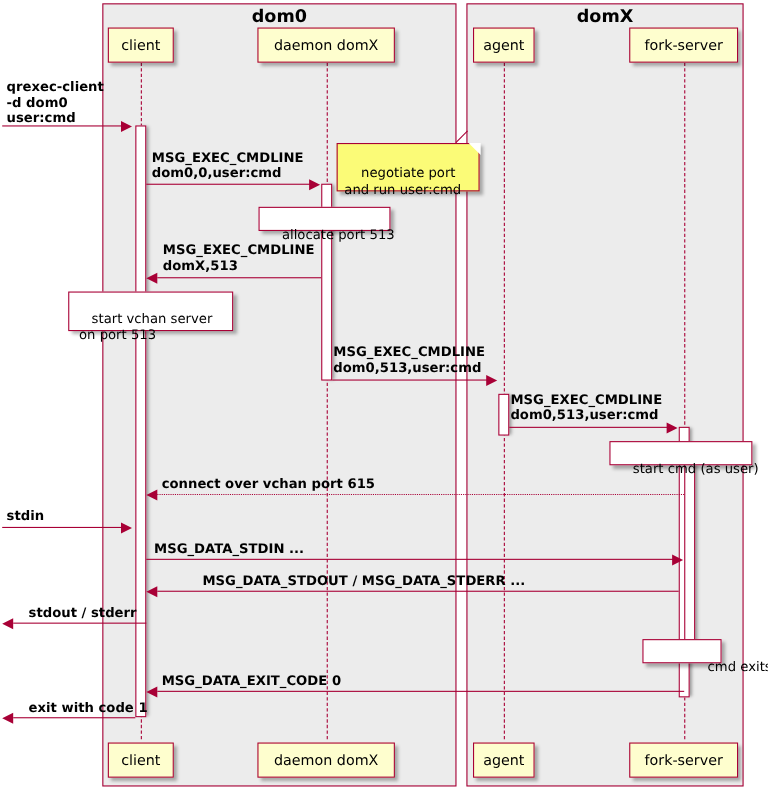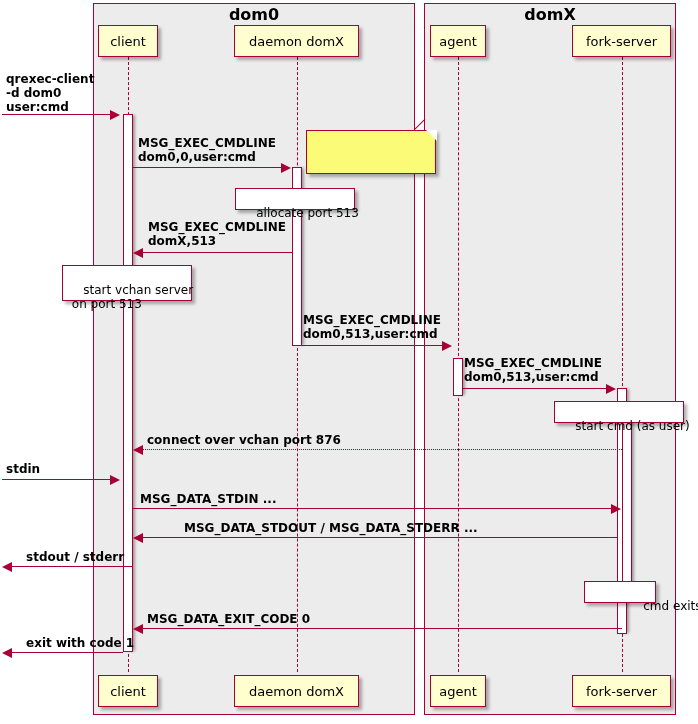--- a/index.html
+++ b/index.html
@@ -201,21 +201,21 @@
   <div class="msglabel" style="left:303px;top:313px;">MSG_EXEC_CMDLINE
 dom0,513,user:cmd</div>
   <div class="msgline" style="left:301.5px;top:345px;width:141px;"></div>
   <div class="arrowhead right" style="left:442px;top:340.5px;"></div>
 
   <div class="msglabel" style="left:464px;top:356px;">MSG_EXEC_CMDLINE
 dom0,513,user:cmd</div>
   <div class="msgline" style="left:462.5px;top:388px;width:144px;"></div>
   <div class="arrowhead right" style="left:606px;top:383.5px;"></div>
 
-  <div class="msglabel" style="left:147px;top:433px;">connect over vchan port 876</div>
+  <div class="msglabel" style="left:147px;top:433px;">connect over vchan port 615</div>
   <div class="msgline dotted" style="left:143px;top:449px;width:479px;"></div>
   <div class="arrowhead left" style="left:133px;top:444.5px;"></div>
 
   <div class="msglabel" style="left:6px;top:462px;">stdin</div>
   <div class="msgline" style="left:2px;top:479px;width:110px;"></div>
   <div class="arrowhead right" style="left:110px;top:474.5px;"></div>
 
   <div class="msglabel" style="left:140px;top:492px;">MSG_DATA_STDIN ...</div>
   <div class="msgline" style="left:133px;top:508px;width:479px;"></div>
   <div class="arrowhead right" style="left:611px;top:503.5px;"></div>
@@ -230,29 +230,31 @@
 
   <div class="msglabel" style="left:147px;top:612px;">MSG_DATA_EXIT_CODE 0</div>
   <div class="msgline" style="left:143px;top:628px;width:479px;"></div>
   <div class="arrowhead left" style="left:133px;top:623.5px;"></div>
 
   <div class="msglabel" style="left:26px;top:636px;">exit with code 1</div>
   <div class="msgline" style="left:12px;top:652px;width:111px;"></div>
   <div class="arrowhead left" style="left:2px;top:647.5px;"></div>
 
   <div class="note-yellow" style="left:306px;top:130px;width:130px;height:44px;">
+    <span>negotiate port
+and run user:cmd</span>
     <span class="fold"></span>
     <span class="fold-edge"></span>
   </div>
 
   <div class="note-box" style="left:235px;top:188px;width:120px;height:22px;">
     <span>allocate port 513</span>
   </div>
 
-  <div class="note-box" style="left:62px;top:265px;width:130px;height:36px;">
+  <div class="note-box" style="left:62px;top:265px;width:150px;height:36px;">
     <span>start vchan server
  on port 513</span>
   </div>
 
   <div class="note-box" style="left:554px;top:401px;width:130px;height:22px;">
     <span>start cmd (as user)</span>
   </div>
 
   <div class="note-box" style="left:584px;top:581px;width:72px;height:22px;padding-left:43px;">
     <span>cmd exits</span>

